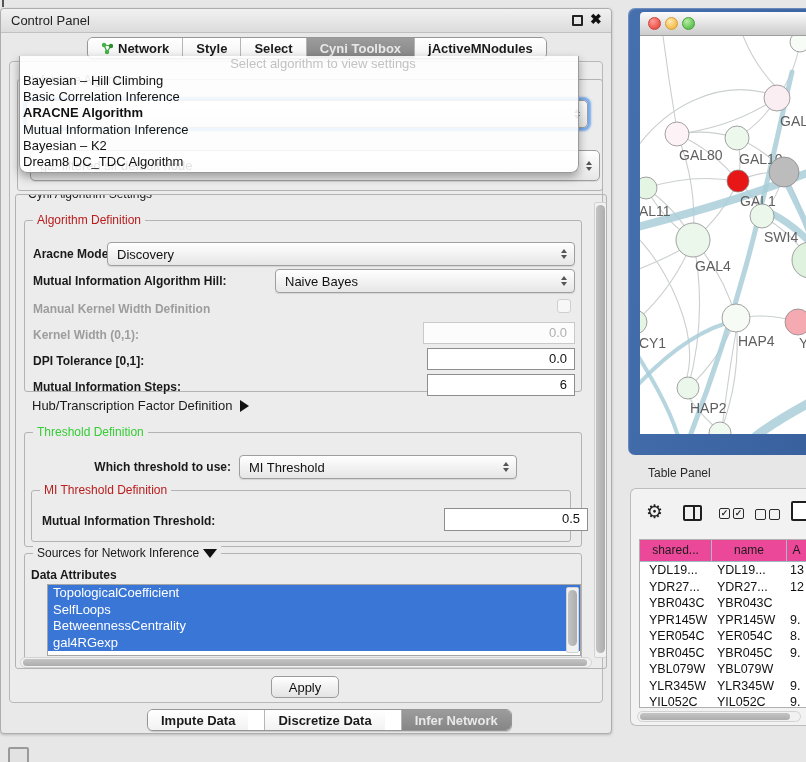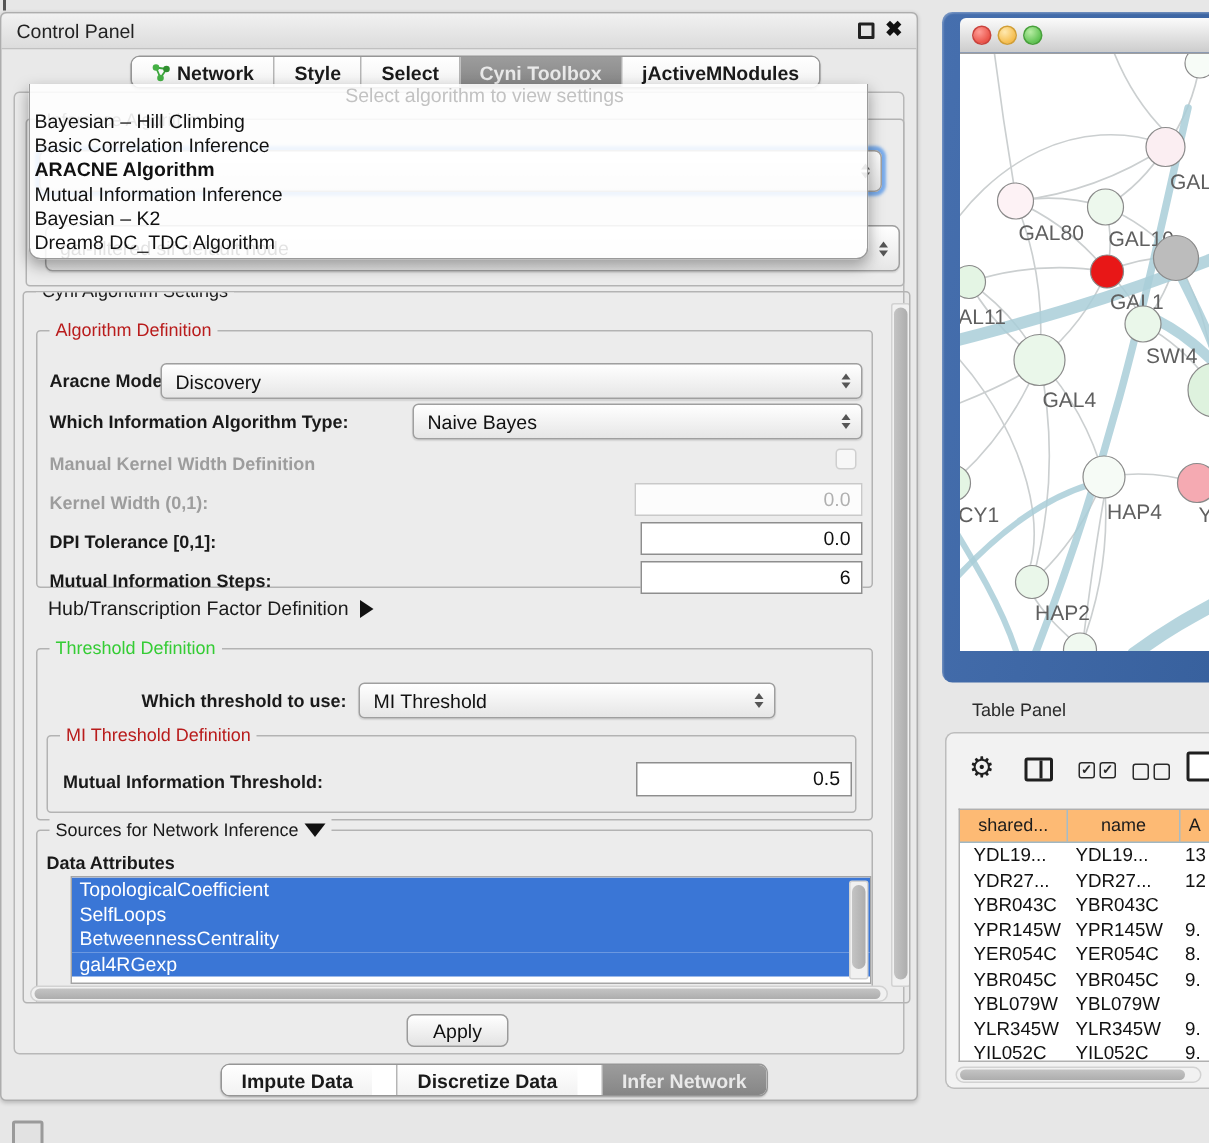--- a/index.html
+++ b/index.html
@@ -113,21 +113,21 @@
   #icon-gear { left:15px; top:11px; font-size:19px; }
   #icon-cols { left:52px; top:16px; width:19px; height:16px; border:2px solid #1f1f1f; border-radius:2px; }
   #icon-cols::after { content:""; position:absolute; left:50%; top:0; bottom:0; width:2px; background:#1f1f1f; }
   .cbpair { position:absolute; display:flex; gap:3px; }
   .cbpair .bx { width:11px; height:11px; border:1.6px solid #2a2a2a; border-radius:2px;
     font-size:9px; line-height:9px; text-align:center; color:#2a2a2a; font-weight:bold; }
   #icon-doc { left:160px; top:12px; width:24px; height:20px; border:2px solid #1f1f1f; border-radius:2px; background:#fff; }
 
   #gtable { position:absolute; left:8px; top:50px; width:168px; height:169px; overflow:hidden;
     border:1px solid #b0b0b0; border-right:none; background:#fff; }
-  #thead { display:flex; height:22px; background:#fdba74; border-bottom:1px solid #9fb7c3; }
+  #thead { display:flex; height:22px; background:#ec4899; border-bottom:1px solid #9fb7c3; }
   #thead .hc { font-size:12px; color:#1c1c1c; text-align:center; line-height:21px;
     border-right:1px solid #a5bcc8; overflow:hidden; white-space:nowrap; }
   .hc.c1 { width:72px; } .hc.c2 { width:75px; } .hc.c3 { flex:1; }
   .trow { display:flex; height:16.5px; }
   .trow .tc { font-size:12.5px; color:#111; line-height:16.5px; white-space:nowrap; overflow:hidden; }
   .tc.c1 { width:72px; padding-left:9px; } .tc.c2 { width:75px; padding-left:5px; } .tc.c3 { flex:1; padding-left:3px; }
 
   #mini-btn { position:absolute; left:8px; top:747px; width:21px; height:18px;
     background:#e2e2e2; border:2px solid #9a9a9a; border-radius:2px; }
   #tl-artifact { position:absolute; left:2px; top:0; width:2px; height:7px; background:#555; }
@@ -205,21 +205,21 @@
     <div class="group" style="left:8px; top:25px; width:558px; height:172px;">
       <span class="gtitle blue">Algorithm Definition</span>
       <span class="lbl" style="left:8px; top:26px;">Aracne Mode:</span>
       <div class="combo" style="left:82px; top:21px; width:468px; height:24px;">
         <span>Discovery</span>
         <span class="spin">
             <i class="up"></i>
             <i class="dn"></i>
           </span>
       </div>
-      <span class="lbl" style="left:8px; top:53px;">Which Information Algorithm Type:</span>
+      <span class="lbl" style="left:8px; top:53px;">Mutual Information Algorithm Hill:</span>
       <div class="combo" style="left:250px; top:48px; width:300px; height:24px;">
         <span>Naive Bayes</span>
         <span class="spin">
             <i class="up"></i>
             <i class="dn"></i>
           </span>
       </div>
       <span class="lbl dis" style="left:8px; top:81px;">Manual Kernel Width Definition</span>
       <span class="checkbox" style="left:532px; top:78px;"></span>
       <span class="lbl dis" style="left:8px; top:107px;">Kernel Width (0,1):</span>
@@ -247,21 +247,21 @@
       <div class="combo" style="left:214px; top:22px; width:278px; height:24px;">
         <span>MI Threshold</span>
         <span class="spin">
             <i class="up"></i>
             <i class="dn"></i>
           </span>
       </div>
       <div class="group" style="left:6px; top:57px; width:540px; height:52px;">
         <span class="gtitle blue">MI Threshold Definition</span>
         <span class="lbl" style="left:10px; top:23px;">Mutual Information Threshold:</span>
-        <div class="fld" style="left:392px; top:17px; width:144px; height:23px;padding-left:44px;">
+        <div class="fld" style="left:412px; top:17px; width:144px; height:23px;padding-left:44px;">
           <span>0.5</span>
         </div>
       </div>
     </div>
 
     <div class="group" style="left:8px; top:358px; width:558px; height:130px;">
       <span class="gtitle"><span>Sources for Network Inference</span><span class="tri-down"></span></span>
       <span class="lbl" style="left:6px; top:14px;">Data Attributes</span>
       <div id="attr-list" style="left:22px; top:30px; width:534px; height:72px;">
         <div class="item bold">TopologicalCoefficient</div>

